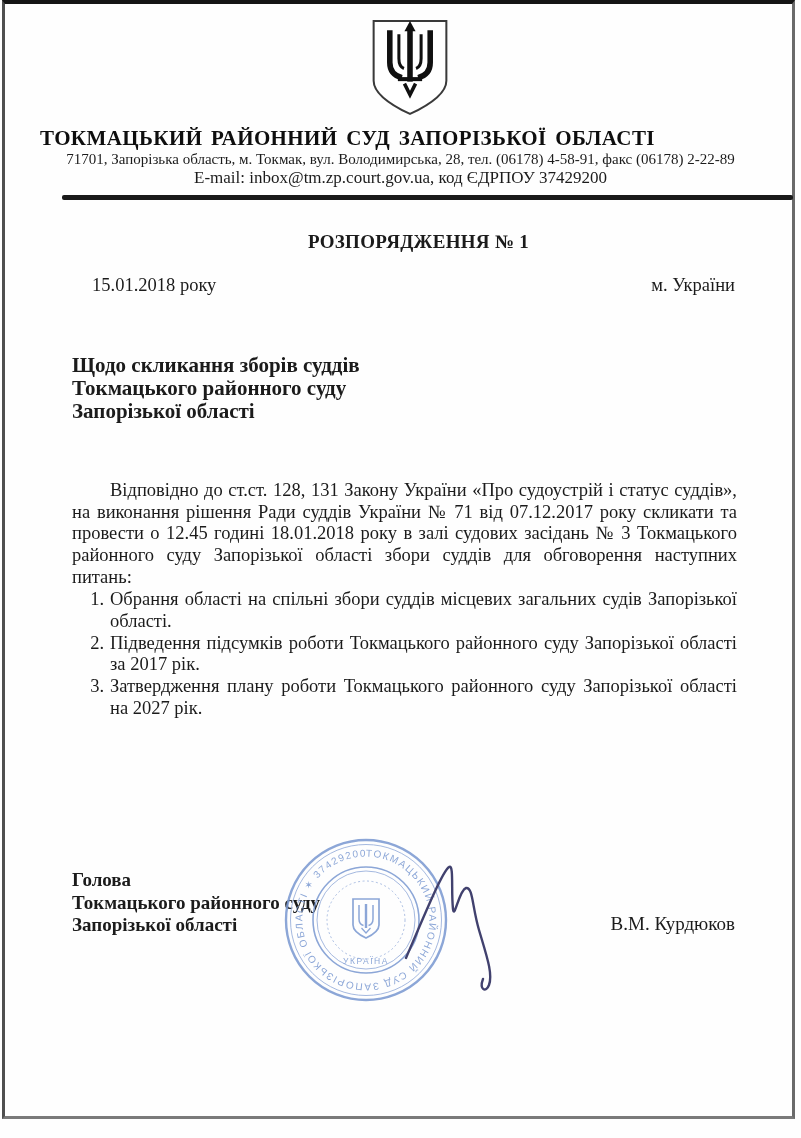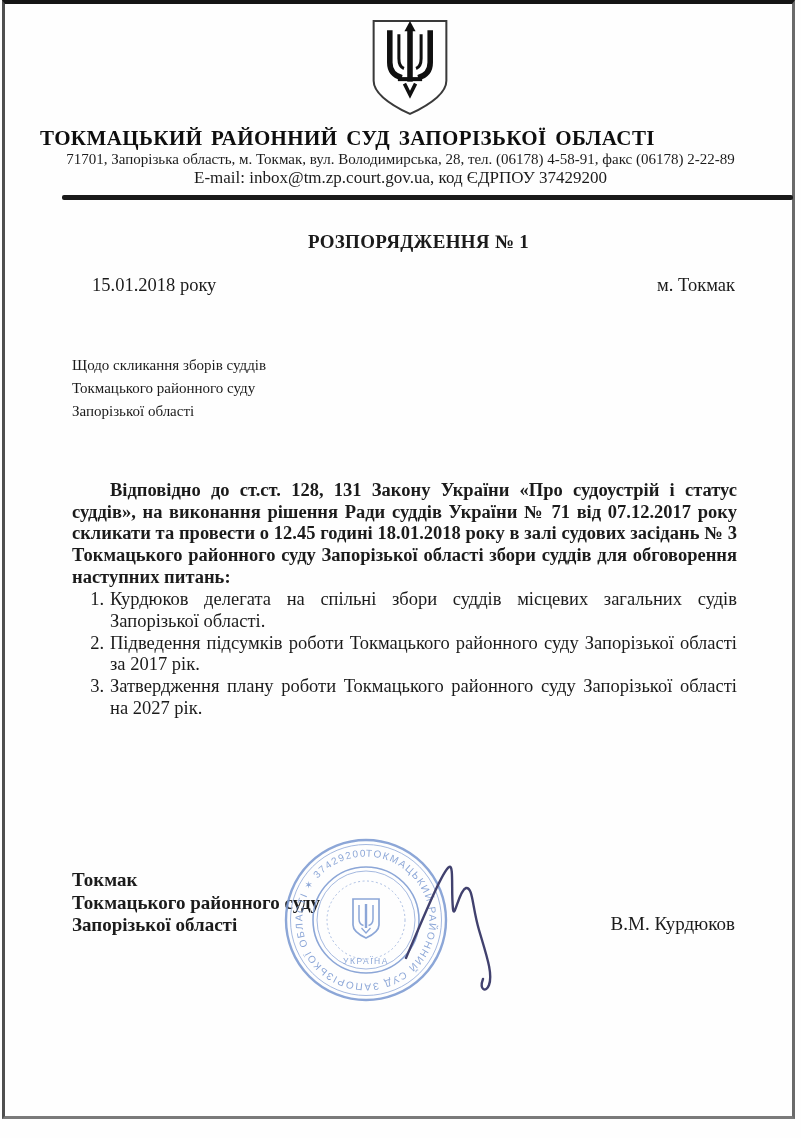--- a/index.html
+++ b/index.html
@@ -16,23 +16,23 @@
   .emblem{position:absolute;left:364px;top:17px;width:92px;height:101px;}
   .court-name{
     position:absolute;left:40px;right:40px;top:126px;text-align:left;
     font-weight:bold;font-size:21px;letter-spacing:.4px;word-spacing:3px;color:#0e0e0e;
   }
   .addr{position:absolute;left:30px;right:30px;top:151px;text-align:center;font-size:15px;}
   .email{position:absolute;left:30px;right:30px;top:168px;text-align:center;font-size:17px;}
   .head-rule{position:absolute;left:62px;right:8px;top:195px;height:5px;background:#1a1a1a;border-radius:2px;}
   .doc-title{position:absolute;left:0;right:0;top:231px;text-align:center;font-weight:bold;font-size:19px;letter-spacing:.3px;margin-left:36px;}
   .date-row{position:absolute;left:72px;right:66px;top:275px;display:flex;justify-content:space-between;font-size:18.5px;margin-left:20px;}
-  .subject{position:absolute;left:72px;top:354px;font-weight:normal;font-size:15px;line-height:23px;}
+  .subject{position:absolute;left:72px;top:354px;font-weight:bold;font-size:21px;line-height:23px;}
   .para{position:absolute;left:72px;right:64px;font-size:18.5px;line-height:21.7px;text-align:justify;}
-  .para.indent{text-indent:38px;font-weight:bold;}
+  .para.indent{text-indent:38px;}
   .p-intro{top:480px;}
   .agenda{position:absolute;left:72px;right:64px;top:589px;font-size:18.5px;line-height:21.8px;}
   .agenda-item{display:flex;}
   .agenda-num{width:24px;flex:0 0 24px;text-align:right;padding-right:6px;margin-left:8px;}
   .agenda-text{flex:1;text-align:justify;}
   .p-closing{top:736px;}
   .sig-position{position:absolute;left:72px;top:869px;font-weight:bold;font-size:19px;line-height:22.5px;}
   .sig-name{position:absolute;right:66px;top:913px;font-weight:normal;font-size:19px;}
   .seal{position:absolute;left:281px;top:835px;width:170px;height:170px;opacity:.88;}
   .autograph{position:absolute;left:396px;top:854px;width:120px;height:146px;}
@@ -58,49 +58,49 @@
   </svg>
 
   <div class="court-name">ТОКМАЦЬКИЙ РАЙОННИЙ СУД ЗАПОРІЗЬКОЇ ОБЛАСТІ</div>
   <div class="addr">71701, Запорізька область, м. Токмак, вул. Володимирська, 28, тел. (06178) 4-58-91, факс (06178) 2-22-89</div>
   <div class="email">E-mail: inbox@tm.zp.court.gov.ua, код ЄДРПОУ 37429200</div>
   <div class="head-rule"></div>
 
   <div class="doc-title">РОЗПОРЯДЖЕННЯ № 1</div>
   <div class="date-row">
     <span>15.01.2018 року</span>
-    <span>м. Токмак</span>
+    <span>м. України</span>
   </div>
 
   <div class="subject">
     <div>Щодо скликання зборів суддів</div>
     <div>Токмацького районного суду</div>
     <div>Запорізької області</div>
   </div>
 
   <div class="para indent p-intro">Відповідно до ст.ст. 128, 131 Закону України «Про судоустрій і статус суддів», на виконання рішення Ради суддів України № 71 від 07.12.2017 року скликати та провести о 12.45 годині 18.01.2018 року в залі судових засідань № 3 Токмацького районного суду Запорізької області збори суддів для обговорення наступних питань:</div>
 
   <div class="agenda">
     <div class="agenda-item">
       <span class="agenda-num">1.</span>
-      <span class="agenda-text">Курдюков делегата на спільні збори суддів місцевих загальних судів Запорізької області.</span>
+      <span class="agenda-text">Обрання області на спільні збори суддів місцевих загальних судів Запорізької області.</span>
     </div>
     <div class="agenda-item">
       <span class="agenda-num">2.</span>
       <span class="agenda-text">Підведення підсумків роботи Токмацького районного суду Запорізької області за 2017 рік.</span>
     </div>
     <div class="agenda-item">
       <span class="agenda-num">3.</span>
       <span class="agenda-text">Затвердження плану роботи Токмацького районного суду Запорізької області на 2027 рік.</span>
     </div>
   </div>
 
 
   <div class="sig-position">
-    <div>Токмак</div>
+    <div>Голова</div>
     <div>Токмацького районного суду</div>
     <div>Запорізької області</div>
   </div>
   <div class="sig-name">В.М. Курдюков</div>
 
   <svg class="seal" viewBox="0 0 170 170">
     <g stroke="#7d9bd2" fill="none">
       <circle cx="85" cy="85" r="80" stroke-width="2.4"></circle>
       <circle cx="85" cy="85" r="75.5" stroke-width="0.8"></circle>
       <circle cx="85" cy="85" r="53" stroke-width="1.6"></circle>

